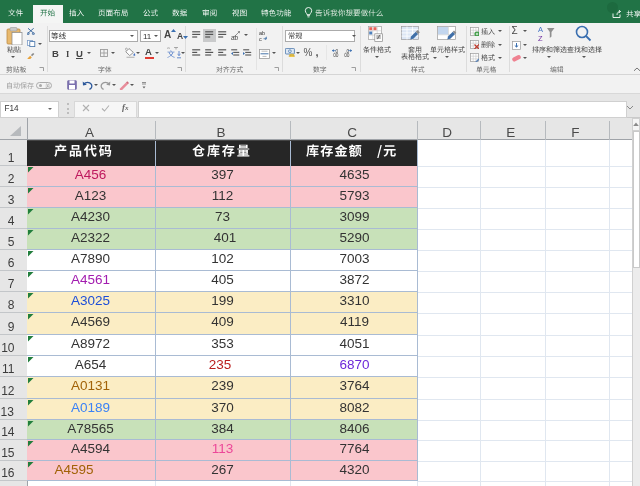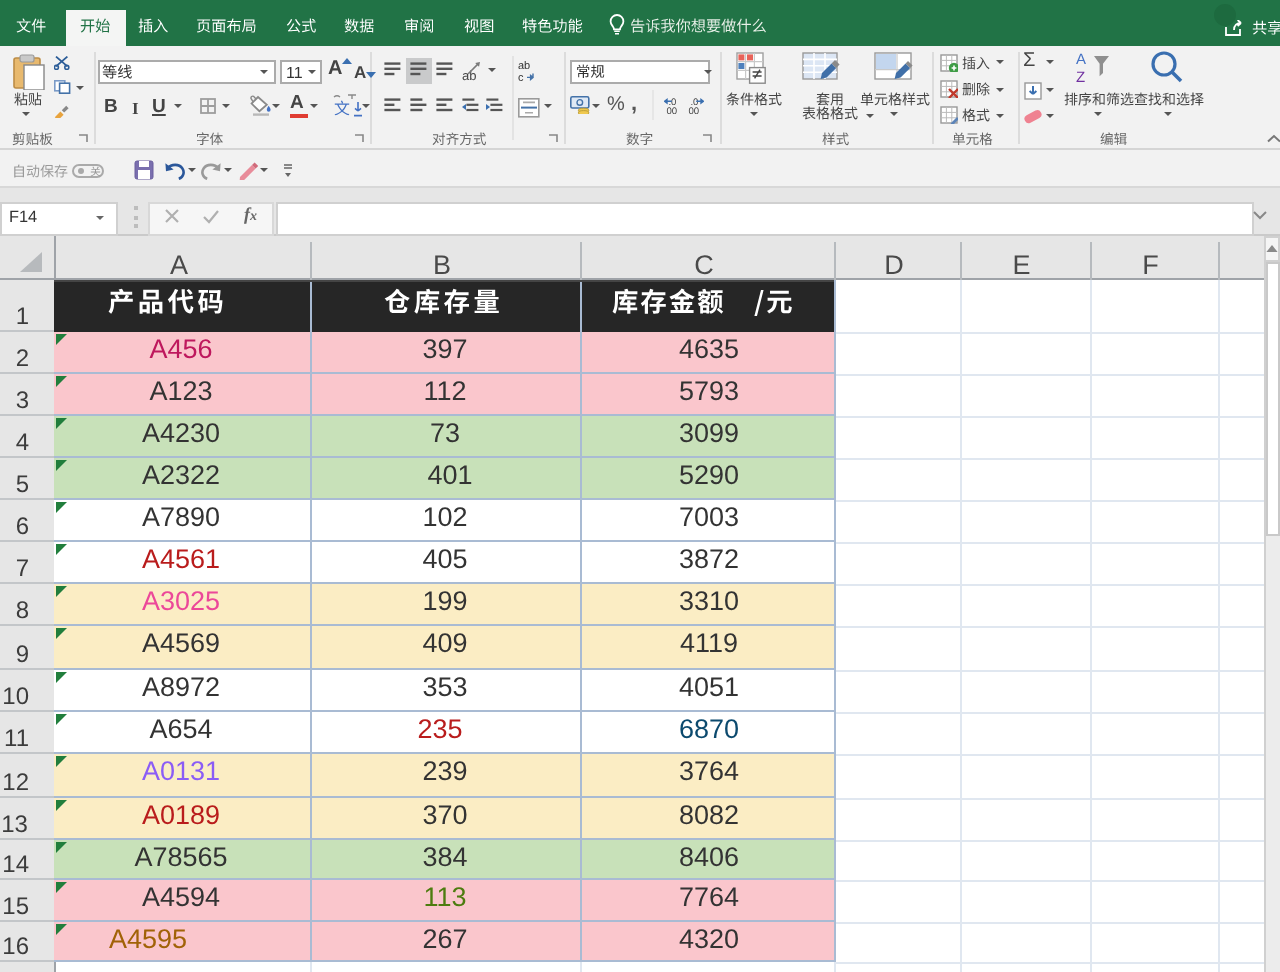--- a/index.html
+++ b/index.html
@@ -572,28 +572,28 @@
 <svg style="position:absolute;left:27.5px;top:250.5px;" width="6" height="6" viewBox="0 0 6 6">
       <path d="M0 0H5.5L0 5.5Z" fill="#217e3c"></path>
     </svg>
 <div style="position:absolute;left:90.5px;transform:translateX(-50%);top:250.5px;font:400 13.5px 'Liberation Sans',sans-serif;color:#333;letter-spacing:0;white-space:nowrap">A7890</div>
 <div style="position:absolute;left:222.5px;transform:translateX(-50%);top:250.5px;font:400 13.5px 'Liberation Sans',sans-serif;color:#333;letter-spacing:0;white-space:nowrap">102</div>
 <div style="position:absolute;left:354.5px;transform:translateX(-50%);top:250.5px;font:400 13.5px 'Liberation Sans',sans-serif;color:#333;letter-spacing:0;white-space:nowrap">7003</div>
 <div style="position:absolute;left:27px;top:271px;width:390px;height:21px;background:#ffffff;border-bottom:1px solid #a9bbd3"></div>
 <svg style="position:absolute;left:27.5px;top:271.5px;" width="6" height="6" viewBox="0 0 6 6">
       <path d="M0 0H5.5L0 5.5Z" fill="#217e3c"></path>
     </svg>
-<div style="position:absolute;left:90.5px;transform:translateX(-50%);top:271.5px;font:400 13.5px 'Liberation Sans',sans-serif;color:#b91c1c;letter-spacing:0;white-space:nowrap">A4561</div>
+<div style="position:absolute;left:90.5px;transform:translateX(-50%);top:271.5px;font:400 13.5px 'Liberation Sans',sans-serif;color:#a21caf;letter-spacing:0;white-space:nowrap">A4561</div>
 <div style="position:absolute;left:222.5px;transform:translateX(-50%);top:271.5px;font:400 13.5px 'Liberation Sans',sans-serif;color:#333;letter-spacing:0;white-space:nowrap">405</div>
 <div style="position:absolute;left:354.5px;transform:translateX(-50%);top:271.5px;font:400 13.5px 'Liberation Sans',sans-serif;color:#333;letter-spacing:0;white-space:nowrap">3872</div>
 <div style="position:absolute;left:27px;top:292px;width:390px;height:21px;background:#fbedc4;border-bottom:1px solid #a9bbd3"></div>
 <svg style="position:absolute;left:27.5px;top:292.5px;" width="6" height="6" viewBox="0 0 6 6">
       <path d="M0 0H5.5L0 5.5Z" fill="#217e3c"></path>
     </svg>
-<div style="position:absolute;left:90.5px;transform:translateX(-50%);top:292.5px;font:400 13.5px 'Liberation Sans',sans-serif;color:#ec4899;letter-spacing:0;white-space:nowrap">A3025</div>
+<div style="position:absolute;left:90.5px;transform:translateX(-50%);top:292.5px;font:400 13.5px 'Liberation Sans',sans-serif;color:#1d4ed8;letter-spacing:0;white-space:nowrap">A3025</div>
 <div style="position:absolute;left:222.5px;transform:translateX(-50%);top:292.5px;font:400 13.5px 'Liberation Sans',sans-serif;color:#333;letter-spacing:0;white-space:nowrap">199</div>
 <div style="position:absolute;left:354.5px;transform:translateX(-50%);top:292.5px;font:400 13.5px 'Liberation Sans',sans-serif;color:#333;letter-spacing:0;white-space:nowrap">3310</div>
 <div style="position:absolute;left:27px;top:313px;width:390px;height:22px;background:#fbedc4;border-bottom:1px solid #a9bbd3"></div>
 <svg style="position:absolute;left:27.5px;top:313.5px;" width="6" height="6" viewBox="0 0 6 6">
       <path d="M0 0H5.5L0 5.5Z" fill="#217e3c"></path>
     </svg>
 <div style="position:absolute;left:90.5px;transform:translateX(-50%);top:313.5px;font:400 13.5px 'Liberation Sans',sans-serif;color:#333;letter-spacing:0;white-space:nowrap">A4569</div>
 <div style="position:absolute;left:222.5px;transform:translateX(-50%);top:313.5px;font:400 13.5px 'Liberation Sans',sans-serif;color:#333;letter-spacing:0;white-space:nowrap">409</div>
 <div style="position:absolute;left:354.5px;transform:translateX(-50%);top:313.5px;font:400 13.5px 'Liberation Sans',sans-serif;color:#333;letter-spacing:0;white-space:nowrap">4119</div>
 <div style="position:absolute;left:27px;top:335px;width:390px;height:21px;background:#ffffff;border-bottom:1px solid #a9bbd3"></div>
@@ -602,48 +602,48 @@
     </svg>
 <div style="position:absolute;left:90.5px;transform:translateX(-50%);top:335.5px;font:400 13.5px 'Liberation Sans',sans-serif;color:#333;letter-spacing:0;white-space:nowrap">A8972</div>
 <div style="position:absolute;left:222.5px;transform:translateX(-50%);top:335.5px;font:400 13.5px 'Liberation Sans',sans-serif;color:#333;letter-spacing:0;white-space:nowrap">353</div>
 <div style="position:absolute;left:354.5px;transform:translateX(-50%);top:335.5px;font:400 13.5px 'Liberation Sans',sans-serif;color:#333;letter-spacing:0;white-space:nowrap">4051</div>
 <div style="position:absolute;left:27px;top:356px;width:390px;height:21px;background:#ffffff;border-bottom:1px solid #a9bbd3"></div>
 <svg style="position:absolute;left:27.5px;top:356.5px;" width="6" height="6" viewBox="0 0 6 6">
       <path d="M0 0H5.5L0 5.5Z" fill="#217e3c"></path>
     </svg>
 <div style="position:absolute;left:90.5px;transform:translateX(-50%);top:356.5px;font:400 13.5px 'Liberation Sans',sans-serif;color:#333;letter-spacing:0;white-space:nowrap">A654</div>
 <div style="position:absolute;left:220px;transform:translateX(-50%);top:356.5px;font:400 13.5px 'Liberation Sans',sans-serif;color:#b91c1c;letter-spacing:0;white-space:nowrap">235</div>
-<div style="position:absolute;left:354.5px;transform:translateX(-50%);top:356.5px;font:400 13.5px 'Liberation Sans',sans-serif;color:#0c4a6e;letter-spacing:0;white-space:nowrap">6870</div>
+<div style="position:absolute;left:354.5px;transform:translateX(-50%);top:356.5px;font:400 13.5px 'Liberation Sans',sans-serif;color:#6d28d9;letter-spacing:0;white-space:nowrap">6870</div>
 <div style="position:absolute;left:27px;top:377px;width:390px;height:22px;background:#fbedc4;border-bottom:1px solid #a9bbd3"></div>
 <svg style="position:absolute;left:27.5px;top:377.5px;" width="6" height="6" viewBox="0 0 6 6">
       <path d="M0 0H5.5L0 5.5Z" fill="#217e3c"></path>
     </svg>
-<div style="position:absolute;left:90.5px;transform:translateX(-50%);top:377.5px;font:400 13.5px 'Liberation Sans',sans-serif;color:#8b5cf6;letter-spacing:0;white-space:nowrap">A0131</div>
+<div style="position:absolute;left:90.5px;transform:translateX(-50%);top:377.5px;font:400 13.5px 'Liberation Sans',sans-serif;color:#a16207;letter-spacing:0;white-space:nowrap">A0131</div>
 <div style="position:absolute;left:222.5px;transform:translateX(-50%);top:377.5px;font:400 13.5px 'Liberation Sans',sans-serif;color:#333;letter-spacing:0;white-space:nowrap">239</div>
 <div style="position:absolute;left:354.5px;transform:translateX(-50%);top:377.5px;font:400 13.5px 'Liberation Sans',sans-serif;color:#333;letter-spacing:0;white-space:nowrap">3764</div>
 <div style="position:absolute;left:27px;top:399px;width:390px;height:21px;background:#fbedc4;border-bottom:1px solid #a9bbd3"></div>
 <svg style="position:absolute;left:27.5px;top:399.5px;" width="6" height="6" viewBox="0 0 6 6">
       <path d="M0 0H5.5L0 5.5Z" fill="#217e3c"></path>
     </svg>
-<div style="position:absolute;left:90.5px;transform:translateX(-50%);top:399.5px;font:400 13.5px 'Liberation Sans',sans-serif;color:#b91c1c;letter-spacing:0;white-space:nowrap">A0189</div>
+<div style="position:absolute;left:90.5px;transform:translateX(-50%);top:399.5px;font:400 13.5px 'Liberation Sans',sans-serif;color:#3b82f6;letter-spacing:0;white-space:nowrap">A0189</div>
 <div style="position:absolute;left:222.5px;transform:translateX(-50%);top:399.5px;font:400 13.5px 'Liberation Sans',sans-serif;color:#333;letter-spacing:0;white-space:nowrap">370</div>
 <div style="position:absolute;left:354.5px;transform:translateX(-50%);top:399.5px;font:400 13.5px 'Liberation Sans',sans-serif;color:#333;letter-spacing:0;white-space:nowrap">8082</div>
 <div style="position:absolute;left:27px;top:420px;width:390px;height:20px;background:#c8e1b9;border-bottom:1px solid #a9bbd3"></div>
 <svg style="position:absolute;left:27.5px;top:420.5px;" width="6" height="6" viewBox="0 0 6 6">
       <path d="M0 0H5.5L0 5.5Z" fill="#217e3c"></path>
     </svg>
 <div style="position:absolute;left:90.5px;transform:translateX(-50%);top:420.5px;font:400 13.5px 'Liberation Sans',sans-serif;color:#333;letter-spacing:0;white-space:nowrap">A78565</div>
 <div style="position:absolute;left:222.5px;transform:translateX(-50%);top:420.5px;font:400 13.5px 'Liberation Sans',sans-serif;color:#333;letter-spacing:0;white-space:nowrap">384</div>
 <div style="position:absolute;left:354.5px;transform:translateX(-50%);top:420.5px;font:400 13.5px 'Liberation Sans',sans-serif;color:#333;letter-spacing:0;white-space:nowrap">8406</div>
 <div style="position:absolute;left:27px;top:440px;width:390px;height:21px;background:#fac6cc;border-bottom:1px solid #a9bbd3"></div>
 <svg style="position:absolute;left:27.5px;top:440.5px;" width="6" height="6" viewBox="0 0 6 6">
       <path d="M0 0H5.5L0 5.5Z" fill="#217e3c"></path>
     </svg>
 <div style="position:absolute;left:90.5px;transform:translateX(-50%);top:440.5px;font:400 13.5px 'Liberation Sans',sans-serif;color:#333;letter-spacing:0;white-space:nowrap">A4594</div>
-<div style="position:absolute;left:222.5px;transform:translateX(-50%);top:440.5px;font:400 13.5px 'Liberation Sans',sans-serif;color:#4d7c0f;letter-spacing:0;white-space:nowrap">113</div>
+<div style="position:absolute;left:222.5px;transform:translateX(-50%);top:440.5px;font:400 13.5px 'Liberation Sans',sans-serif;color:#ec4899;letter-spacing:0;white-space:nowrap">113</div>
 <div style="position:absolute;left:354.5px;transform:translateX(-50%);top:440.5px;font:400 13.5px 'Liberation Sans',sans-serif;color:#333;letter-spacing:0;white-space:nowrap">7764</div>
 <div style="position:absolute;left:27px;top:461px;width:390px;height:20px;background:#fac6cc;border-bottom:1px solid #a9bbd3"></div>
 <svg style="position:absolute;left:27.5px;top:461.5px;" width="6" height="6" viewBox="0 0 6 6">
       <path d="M0 0H5.5L0 5.5Z" fill="#217e3c"></path>
     </svg>
 <div style="position:absolute;left:74px;transform:translateX(-50%);top:461.5px;font:400 13.5px 'Liberation Sans',sans-serif;color:#a16207;letter-spacing:0;white-space:nowrap">A4595</div>
 <div style="position:absolute;left:222.5px;transform:translateX(-50%);top:461.5px;font:400 13.5px 'Liberation Sans',sans-serif;color:#333;letter-spacing:0;white-space:nowrap">267</div>
 <div style="position:absolute;left:354.5px;transform:translateX(-50%);top:461.5px;font:400 13.5px 'Liberation Sans',sans-serif;color:#333;letter-spacing:0;white-space:nowrap">4320</div>
 <div style="position:absolute;left:155px;top:140px;width:1px;height:341px;background:#a9bbd3"></div>
 <div style="position:absolute;left:290px;top:140px;width:1px;height:341px;background:#a9bbd3"></div>

